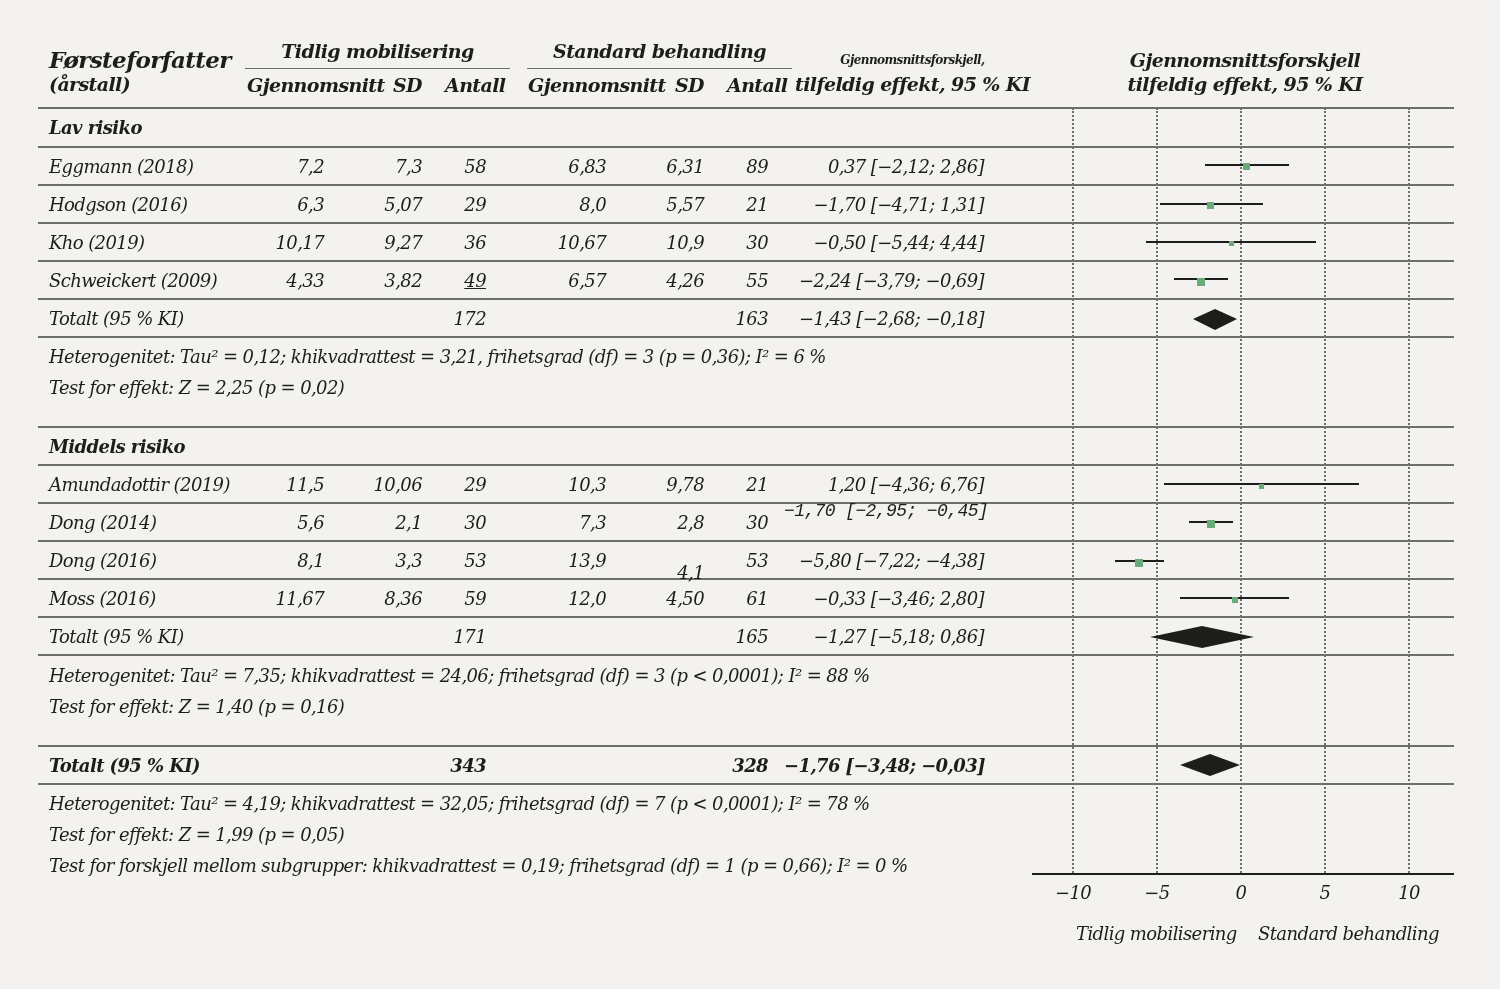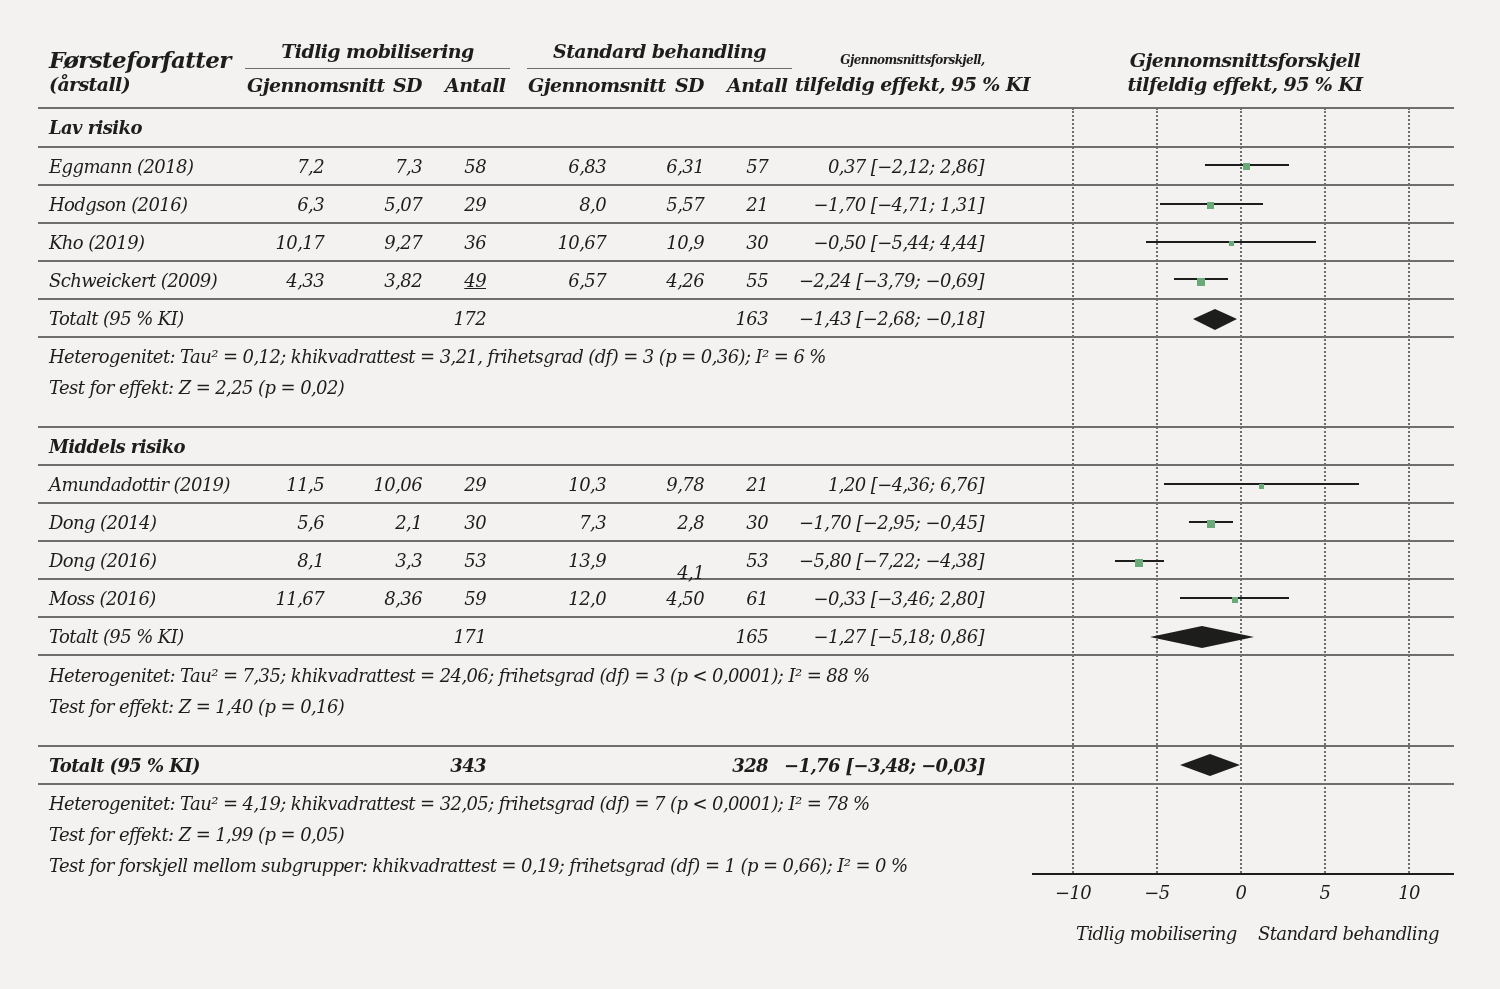--- a/index.html
+++ b/index.html
@@ -62,21 +62,21 @@
 
 <div class="t b" style="left:49px;top:117px;">Lav risiko</div>
 
 <div>
   <div class="t" style="left:49px;top:156px;">Eggmann (2018)</div>
   <div class="t r" style="left:244px;width:80px;top:156px;">7,2</div>
   <div class="t r" style="left:342px;width:80px;top:156px;">7,3</div>
   <div class="t r" style="left:426px;width:60px;top:156px;">58</div>
   <div class="t r" style="left:526px;width:80px;top:156px;">6,83</div>
   <div class="t r" style="left:624px;width:80px;top:156px;">6,31</div>
-  <div class="t r" style="left:708px;width:60px;top:156px;">57</div>
+  <div class="t r" style="left:708px;width:60px;top:156px;">89</div>
   <div class="t r" style="left:784px;width:200px;top:156px;">0,37 [−2,12; 2,86]</div>
 </div>
 <div>
   <div class="t" style="left:49px;top:194px;">Hodgson (2016)</div>
   <div class="t r" style="left:244px;width:80px;top:194px;">6,3</div>
   <div class="t r" style="left:342px;width:80px;top:194px;">5,07</div>
   <div class="t r" style="left:426px;width:60px;top:194px;">29</div>
   <div class="t r" style="left:526px;width:80px;top:194px;">8,0</div>
   <div class="t r" style="left:624px;width:80px;top:194px;">5,57</div>
   <div class="t r" style="left:708px;width:60px;top:194px;">21</div>
@@ -124,21 +124,21 @@
   <div class="t r" style="left:784px;width:200px;top:474px;">1,20 [−4,36; 6,76]</div>
 </div>
 <div>
   <div class="t" style="left:49px;top:512px;">Dong (2014)</div>
   <div class="t r" style="left:244px;width:80px;top:512px;">5,6</div>
   <div class="t r" style="left:342px;width:80px;top:512px;">2,1</div>
   <div class="t r" style="left:426px;width:60px;top:512px;">30</div>
   <div class="t r" style="left:526px;width:80px;top:512px;">7,3</div>
   <div class="t r" style="left:624px;width:80px;top:512px;">2,8</div>
   <div class="t r" style="left:708px;width:60px;top:512px;">30</div>
-  <div class="t r" style="left:784px;width:200px;top:512px;">−1,70 [−2,95; −0,45]</div>
+  <div class="t r" style="left:784px;width:200px;top:500px;font-family:Liberation Mono, monospace;">−1,70 [−2,95; −0,45]</div>
 </div>
 <div>
   <div class="t" style="left:49px;top:550px;">Dong (2016)</div>
   <div class="t r" style="left:244px;width:80px;top:550px;">8,1</div>
   <div class="t r" style="left:342px;width:80px;top:550px;">3,3</div>
   <div class="t r" style="left:426px;width:60px;top:550px;">53</div>
   <div class="t r" style="left:526px;width:80px;top:550px;">13,9</div>
   <div class="t r" style="left:624px;width:80px;top:562px;">4,1</div>
   <div class="t r" style="left:708px;width:60px;top:550px;">53</div>
   <div class="t r" style="left:784px;width:200px;top:550px;">−5,80 [−7,22; −4,38]</div>

